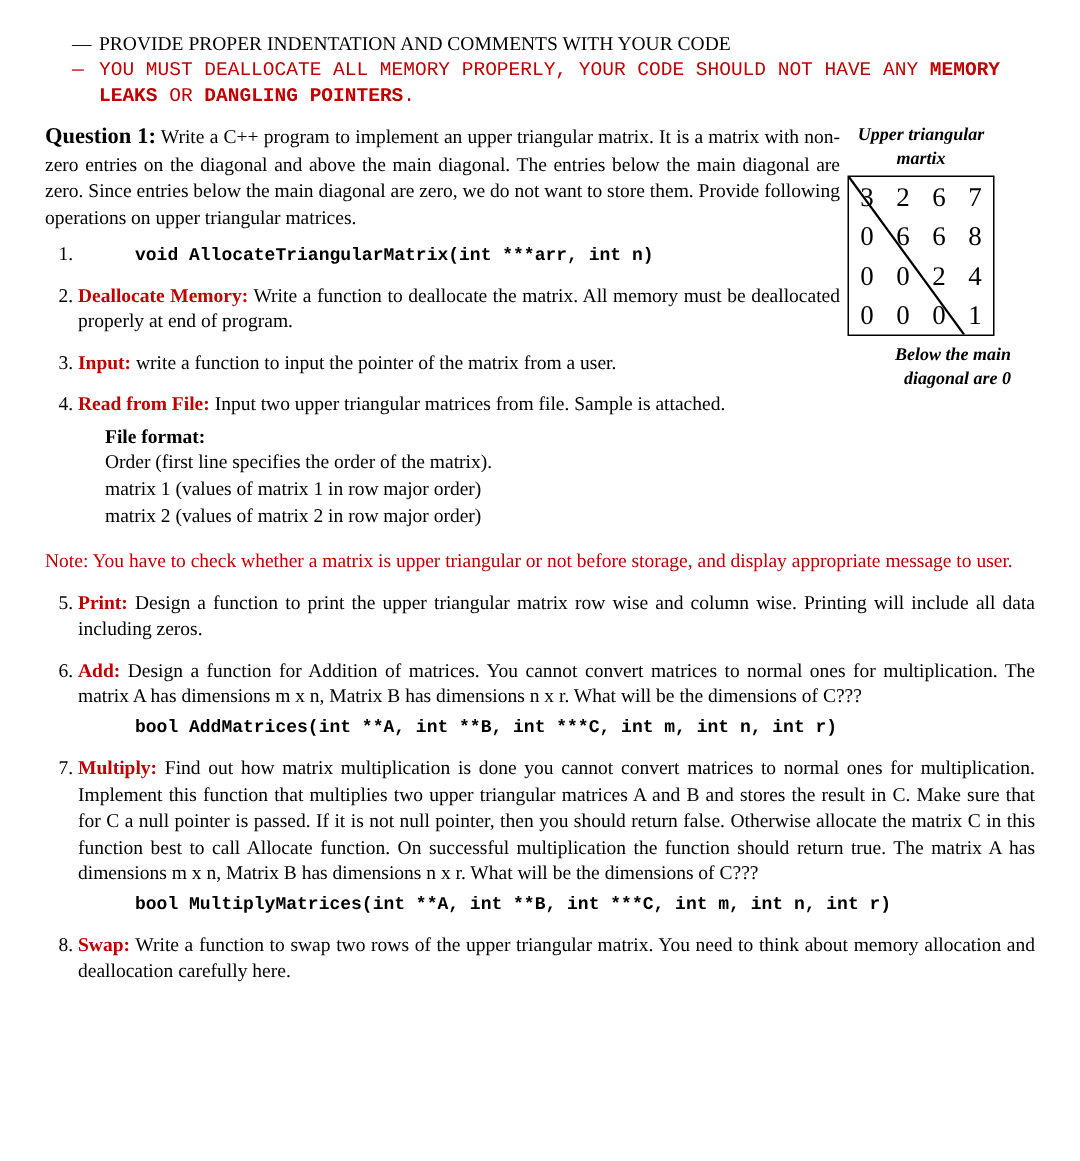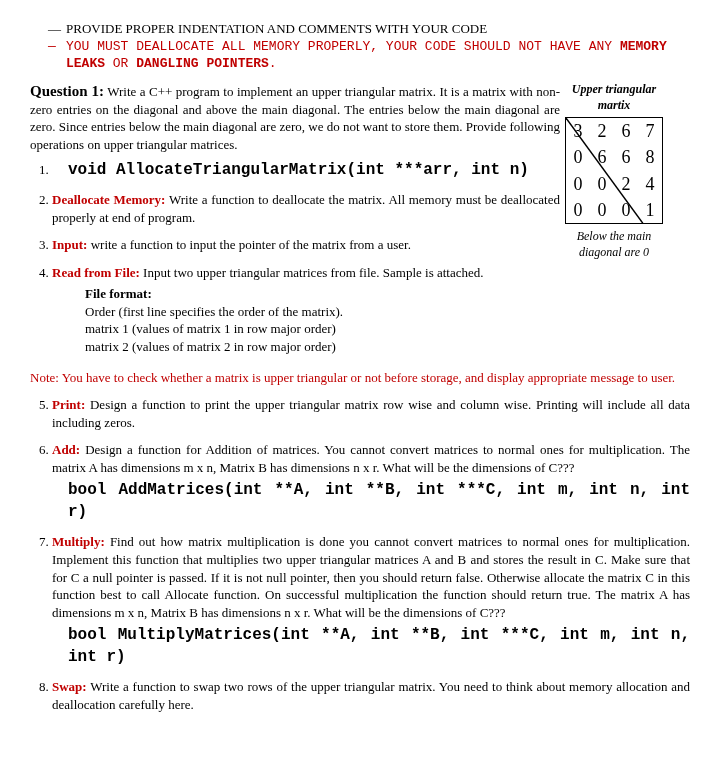--- a/index.html
+++ b/index.html
@@ -23,44 +23,44 @@
   .q1-text { text-align: justify; margin-right: 130px; }
   .side-fig {
     position: absolute;
     right: 16px;
     top: 0;
     width: 120px;
     text-align: center;
     font-size: 12px;
   }
   .side-caption-top { font-style: italic; font-weight: bold; margin-bottom: 4px; }
-  .side-caption-bot { font-style: italic; font-weight: normal; margin-top: 4px; }
+  .side-caption-bot { font-style: italic; font-weight: bold; margin-top: 4px; text-align: right; }
   .matrix-box {
     border: 1.5px solid #000;
     margin: 0 auto;
     width: 96px;
     position: relative;
     font-family: 'Times New Roman', serif;
     font-size: 18px;
   }
   .matrix-box table { border-collapse: collapse; width: 100%; }
   .matrix-box td { text-align: center; padding: 1px 2px; width: 25%; }
   .matrix-box svg { position: absolute; top:0; left:0; width:100%; height:100%; pointer-events:none; }
   ol.tasks { padding-left: 22px; margin-top: 6px; }
   ol.tasks > li { margin-bottom: 10px; text-align: justify; }
   .task-title { color: #c00000; font-weight: bold; }
   .code {
     font-family: 'Courier New', Courier, monospace;
     font-weight: bold;
-    font-size: 16px;
+    font-size: 12px;
     display: block;
     margin-top: 4px;
-    margin-left: 16px;
+    margin-left: 38px;
   }
-  .subblock { margin-left: 33px; margin-top: 4px; }
+  .subblock { margin-left: 18px; margin-top: 4px; }
   .note { color: #c00000; text-align: justify; margin: 10px 0 10px 0; }
 </style>
 </head>
 <body>
 
 <div class="top-rules">
   <div class="rule-line">PROVIDE PROPER INDENTATION AND COMMENTS WITH YOUR CODE</div>
   <div class="rule-line red">
     <span>YOU MUST DEALLOCATE ALL MEMORY PROPERLY, YOUR CODE SHOULD NOT HAVE ANY </span><span class="bold">MEMORY LEAKS</span><span> OR </span><span class="bold">DANGLING POINTERS</span><span>.</span>
   </div>

